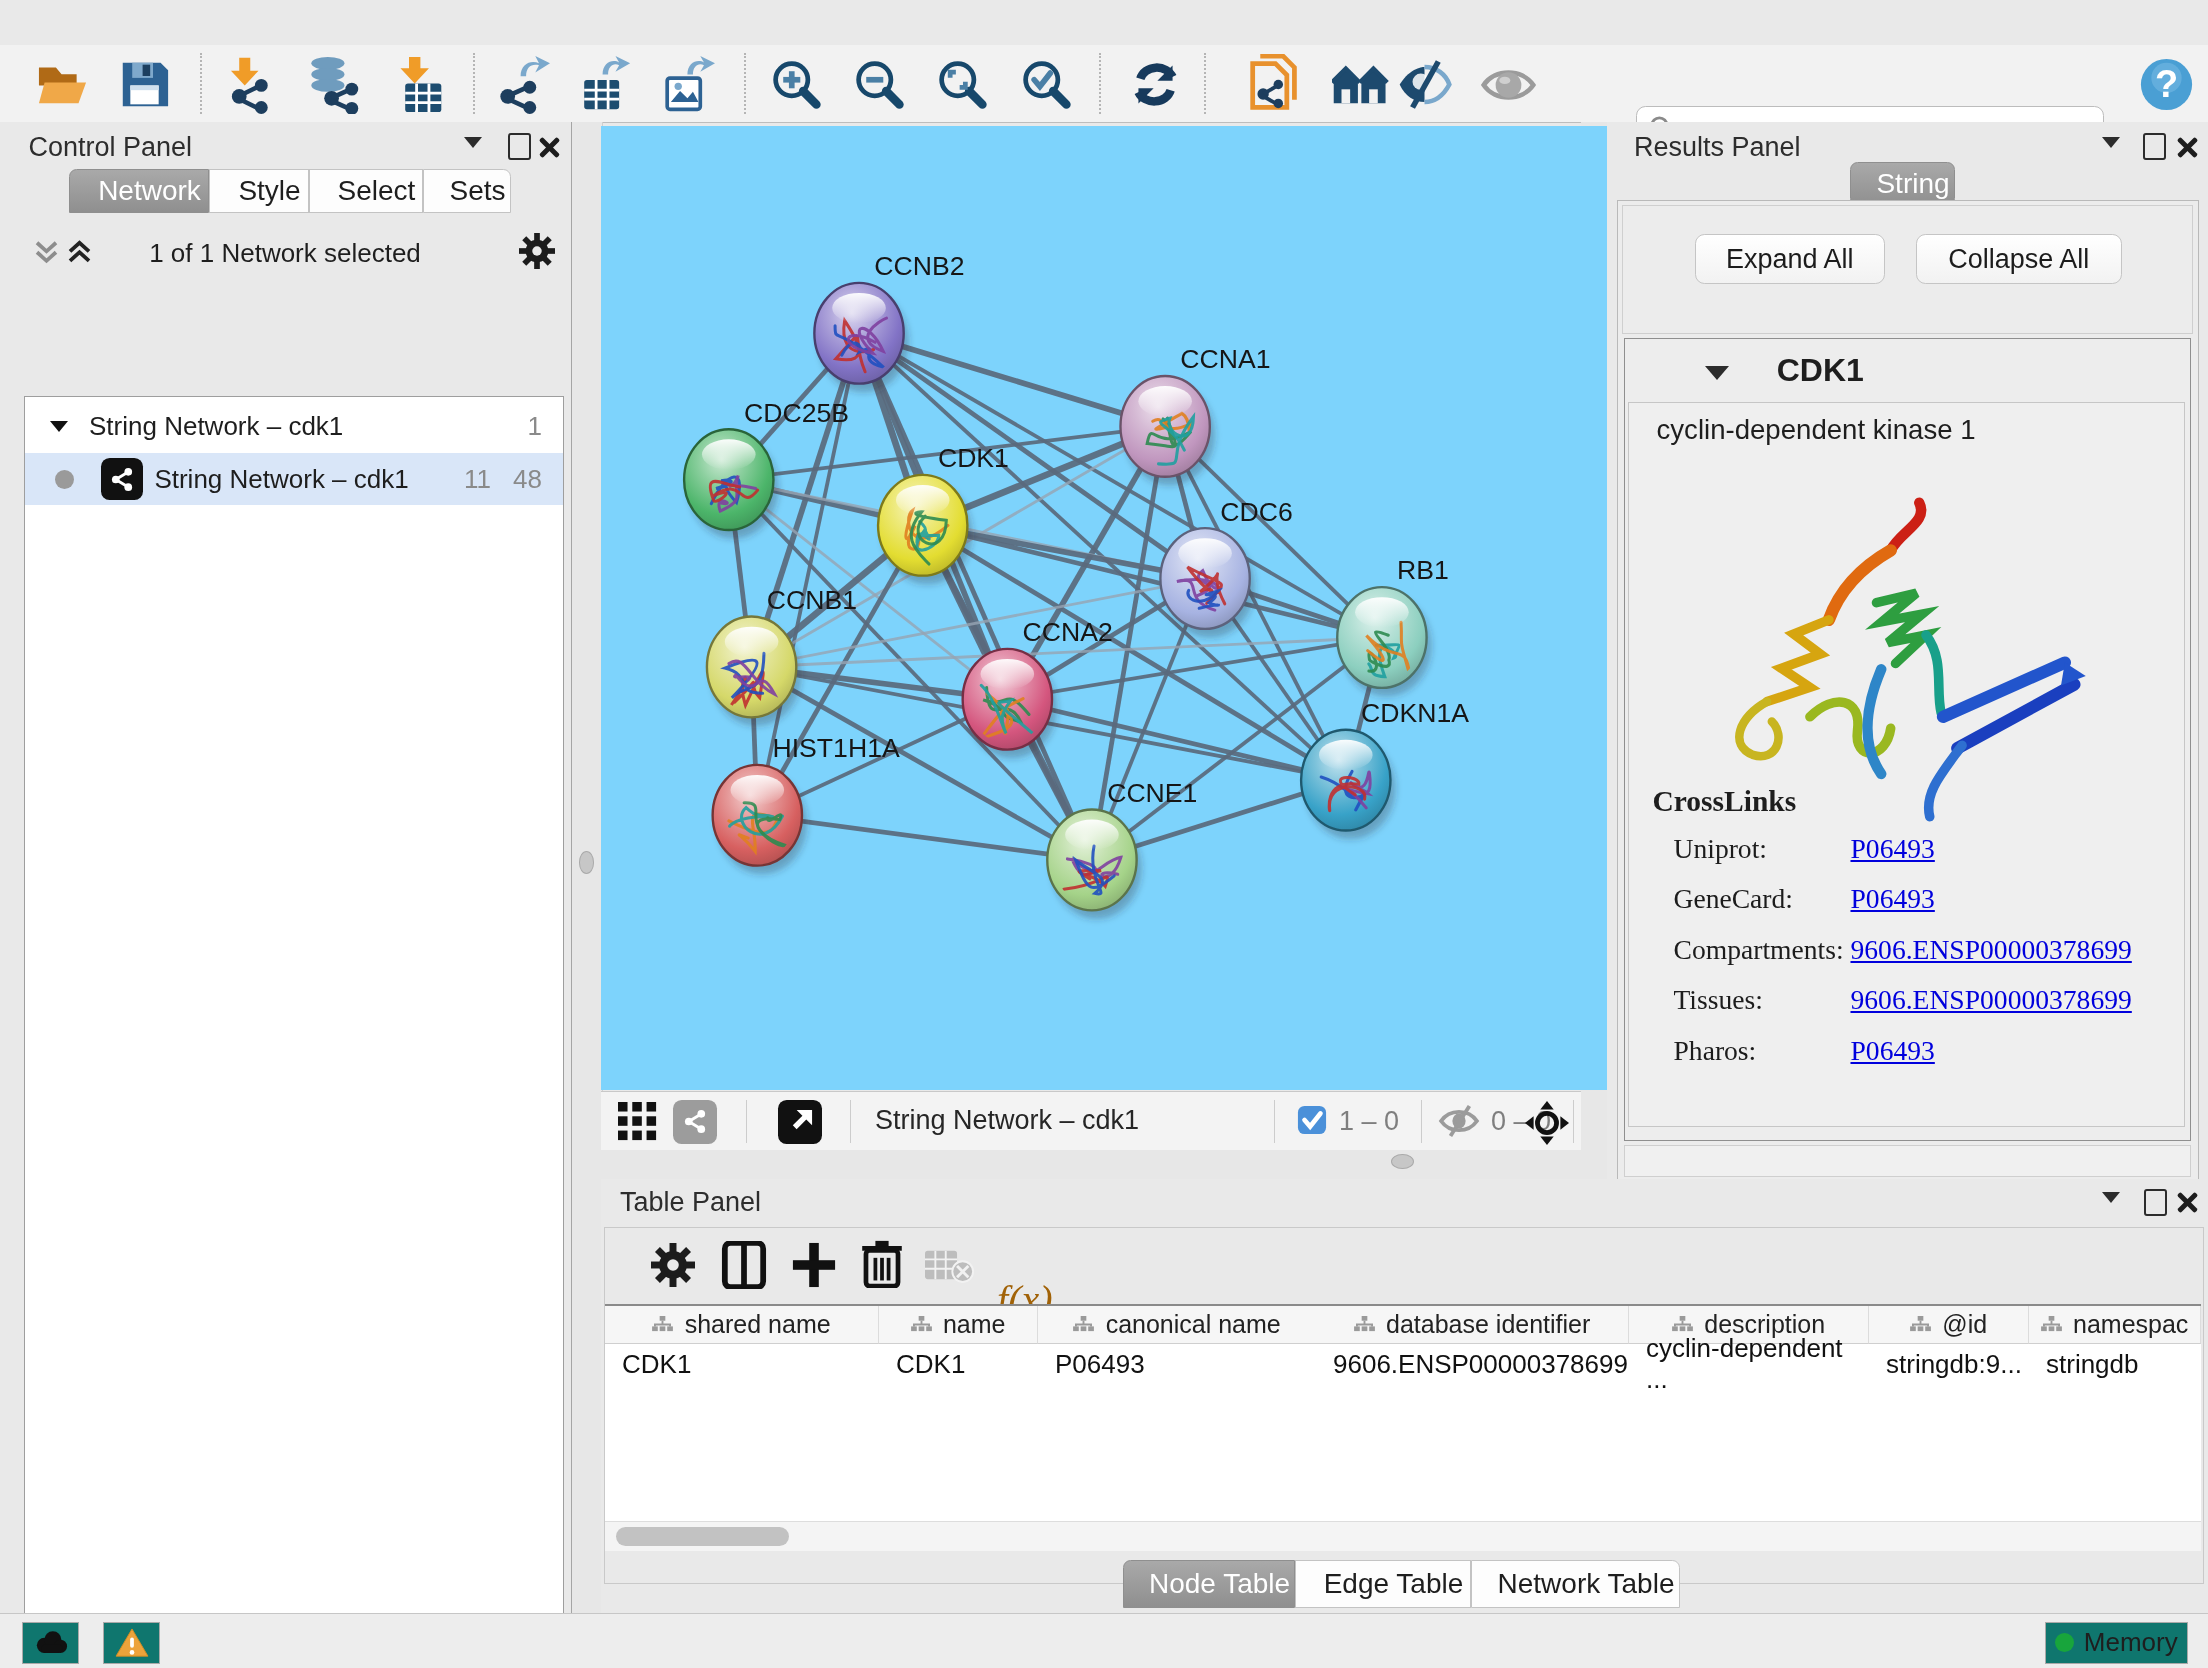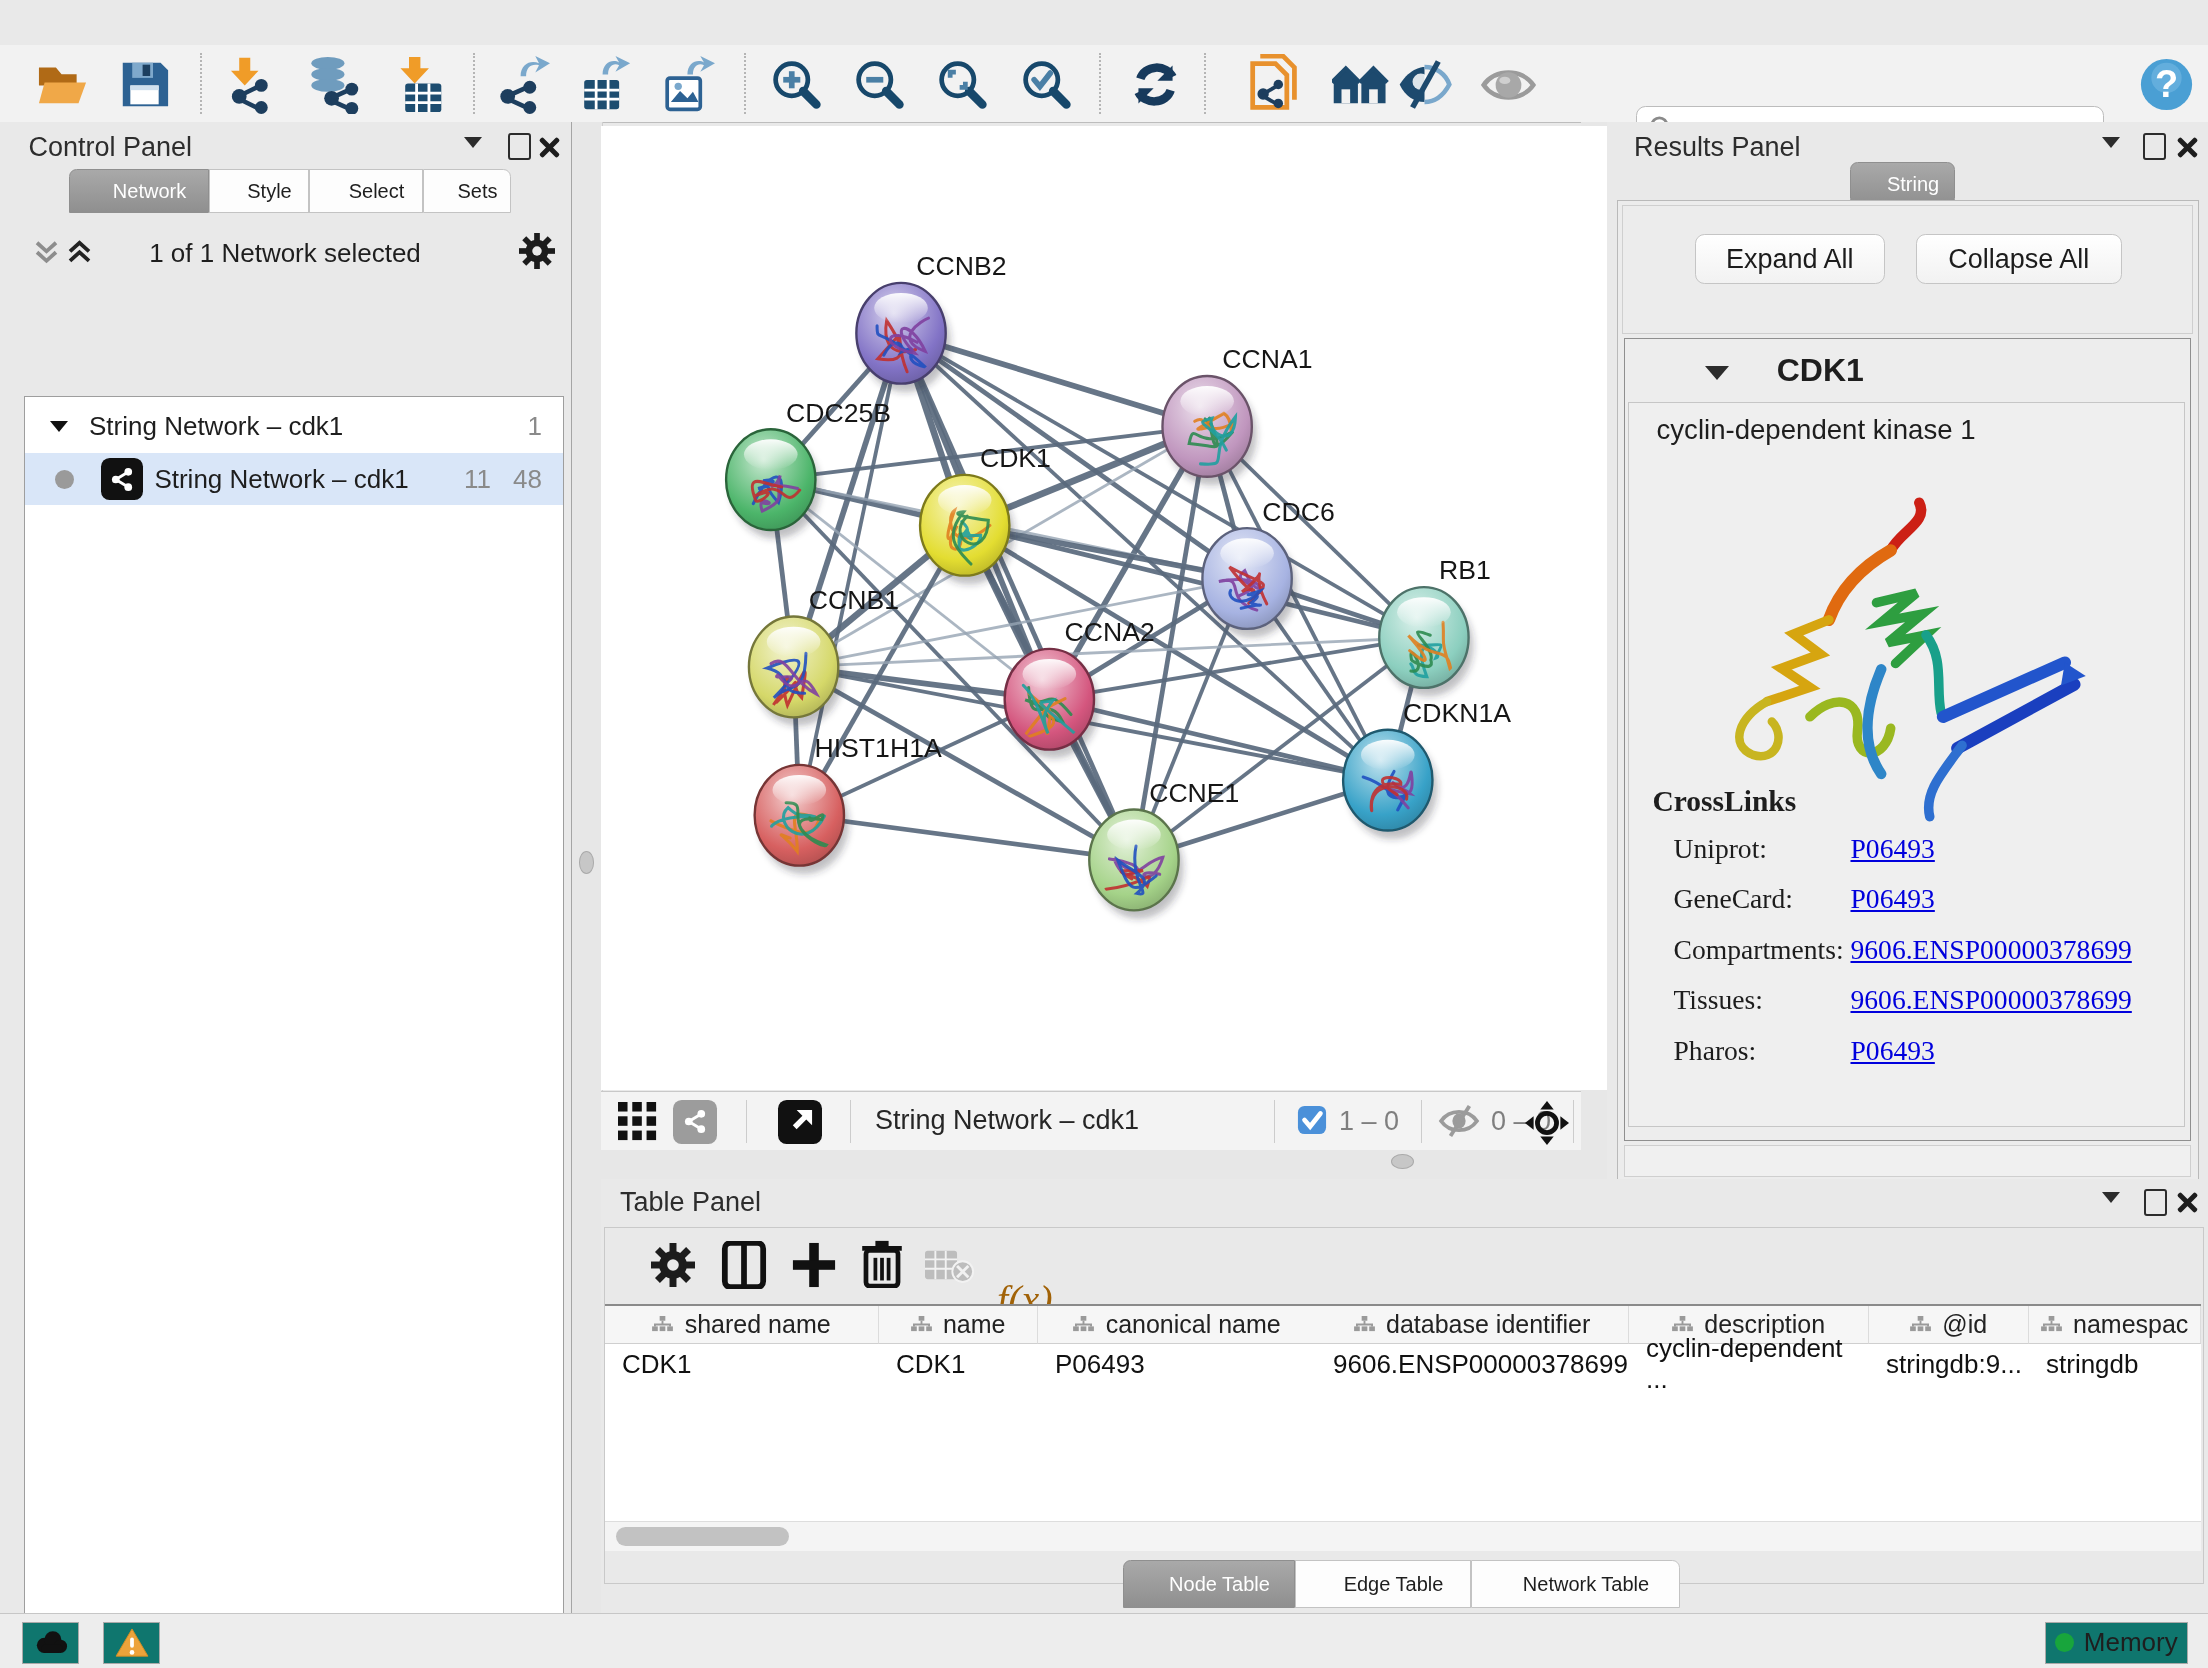--- a/index.html
+++ b/index.html
@@ -31,38 +31,38 @@
   .tri-down{width:0;height:0;border-left:12.4px solid transparent;border-right:12.4px solid transparent;
       border-top:14.3px solid #2c2c2c;display:inline-block;}
   .tri-down.small{border-left-width:9.5px;border-right-width:9.5px;border-top-width:11.4px;}
   .floaticon{width:19px;height:23px;border:2.9px solid #2c2c2c;border-radius:2.9px;display:inline-block;}
   .xicon{position:relative;width:23px;height:23px;display:inline-block;}
   .xicon::before,.xicon::after{content:"";position:absolute;left:-1px;top:9.5px;width:25px;height:4.8px;
       background:#1d1d1d;border-radius:1.9px;}
   .xicon::before{transform:rotate(45deg);}
   .xicon::after{transform:rotate(-45deg);}
 
-  .tab{height:44px;display:flex;align-items:center;justify-content:center;font-size:20px;
+  .tab{height:44px;display:flex;align-items:center;justify-content:center;font-size:28px;
       background:#fdfdfd;border:1px solid #c3c3c3;color:#1e1e1e;box-sizing:border-box;padding-left:21px;}
   .tab.first{border-radius:7.6px 0 0 0;}
   .tab.last{border-radius:0 7.6px 0 0;}
   .tab.sel{background:linear-gradient(#a9a9a9,#8f8f8f);color:#fff;border-color:#8f8f8f;}
   .btn{background:linear-gradient(#ffffff,#f2f2f2);border:1.9px solid #c5c5c5;border-radius:9.5px;
       font-size:27px;display:flex;align-items:center;justify-content:center;color:#1c1c1c;}
 
   
   .cp-white{left:24px;top:274px;width:538px;height:1313px;background:#fff;border:1.9px solid #9e9e9e;}
   .treerow{position:absolute;left:0;width:100%;height:52px;display:flex;align-items:center;font-size:26px;}
   .treerow .cnt{position:absolute;color:#8a8a8a;}
   .row-sel{background:#d9e6f8;}
   .sharebadge{width:42px;height:42px;border-radius:8.6px;background:#111;display:flex;
       align-items:center;justify-content:center;}
 
   
-  .netcanvas{left:601px;top:126px;width:1116px;height:964px;background:#ffffff;padding-left:42px;}
+  .netcanvas{left:601px;top:126px;width:1116px;height:964px;background:#7dd3fc;}
   .netbar{left:601px;top:1091px;width:980px;height:58px;background:#f3f3f3;
       border-top:1px solid #c8c8c8;}
   .nbsep{position:absolute;top:7.6px;height:43px;width:0;border-left:1px solid #cccccc;}
   .nbtxt{font-size:27px;color:#262626;}
   .nbcount{font-size:27px;color:#7e7e7e;}
 
   .gutter-v{background:#e7e7e7;}
   .gripdot{position:absolute;background:#c7c7c7;border:1px solid #aaaaaa;border-radius:50%;}
 
   

